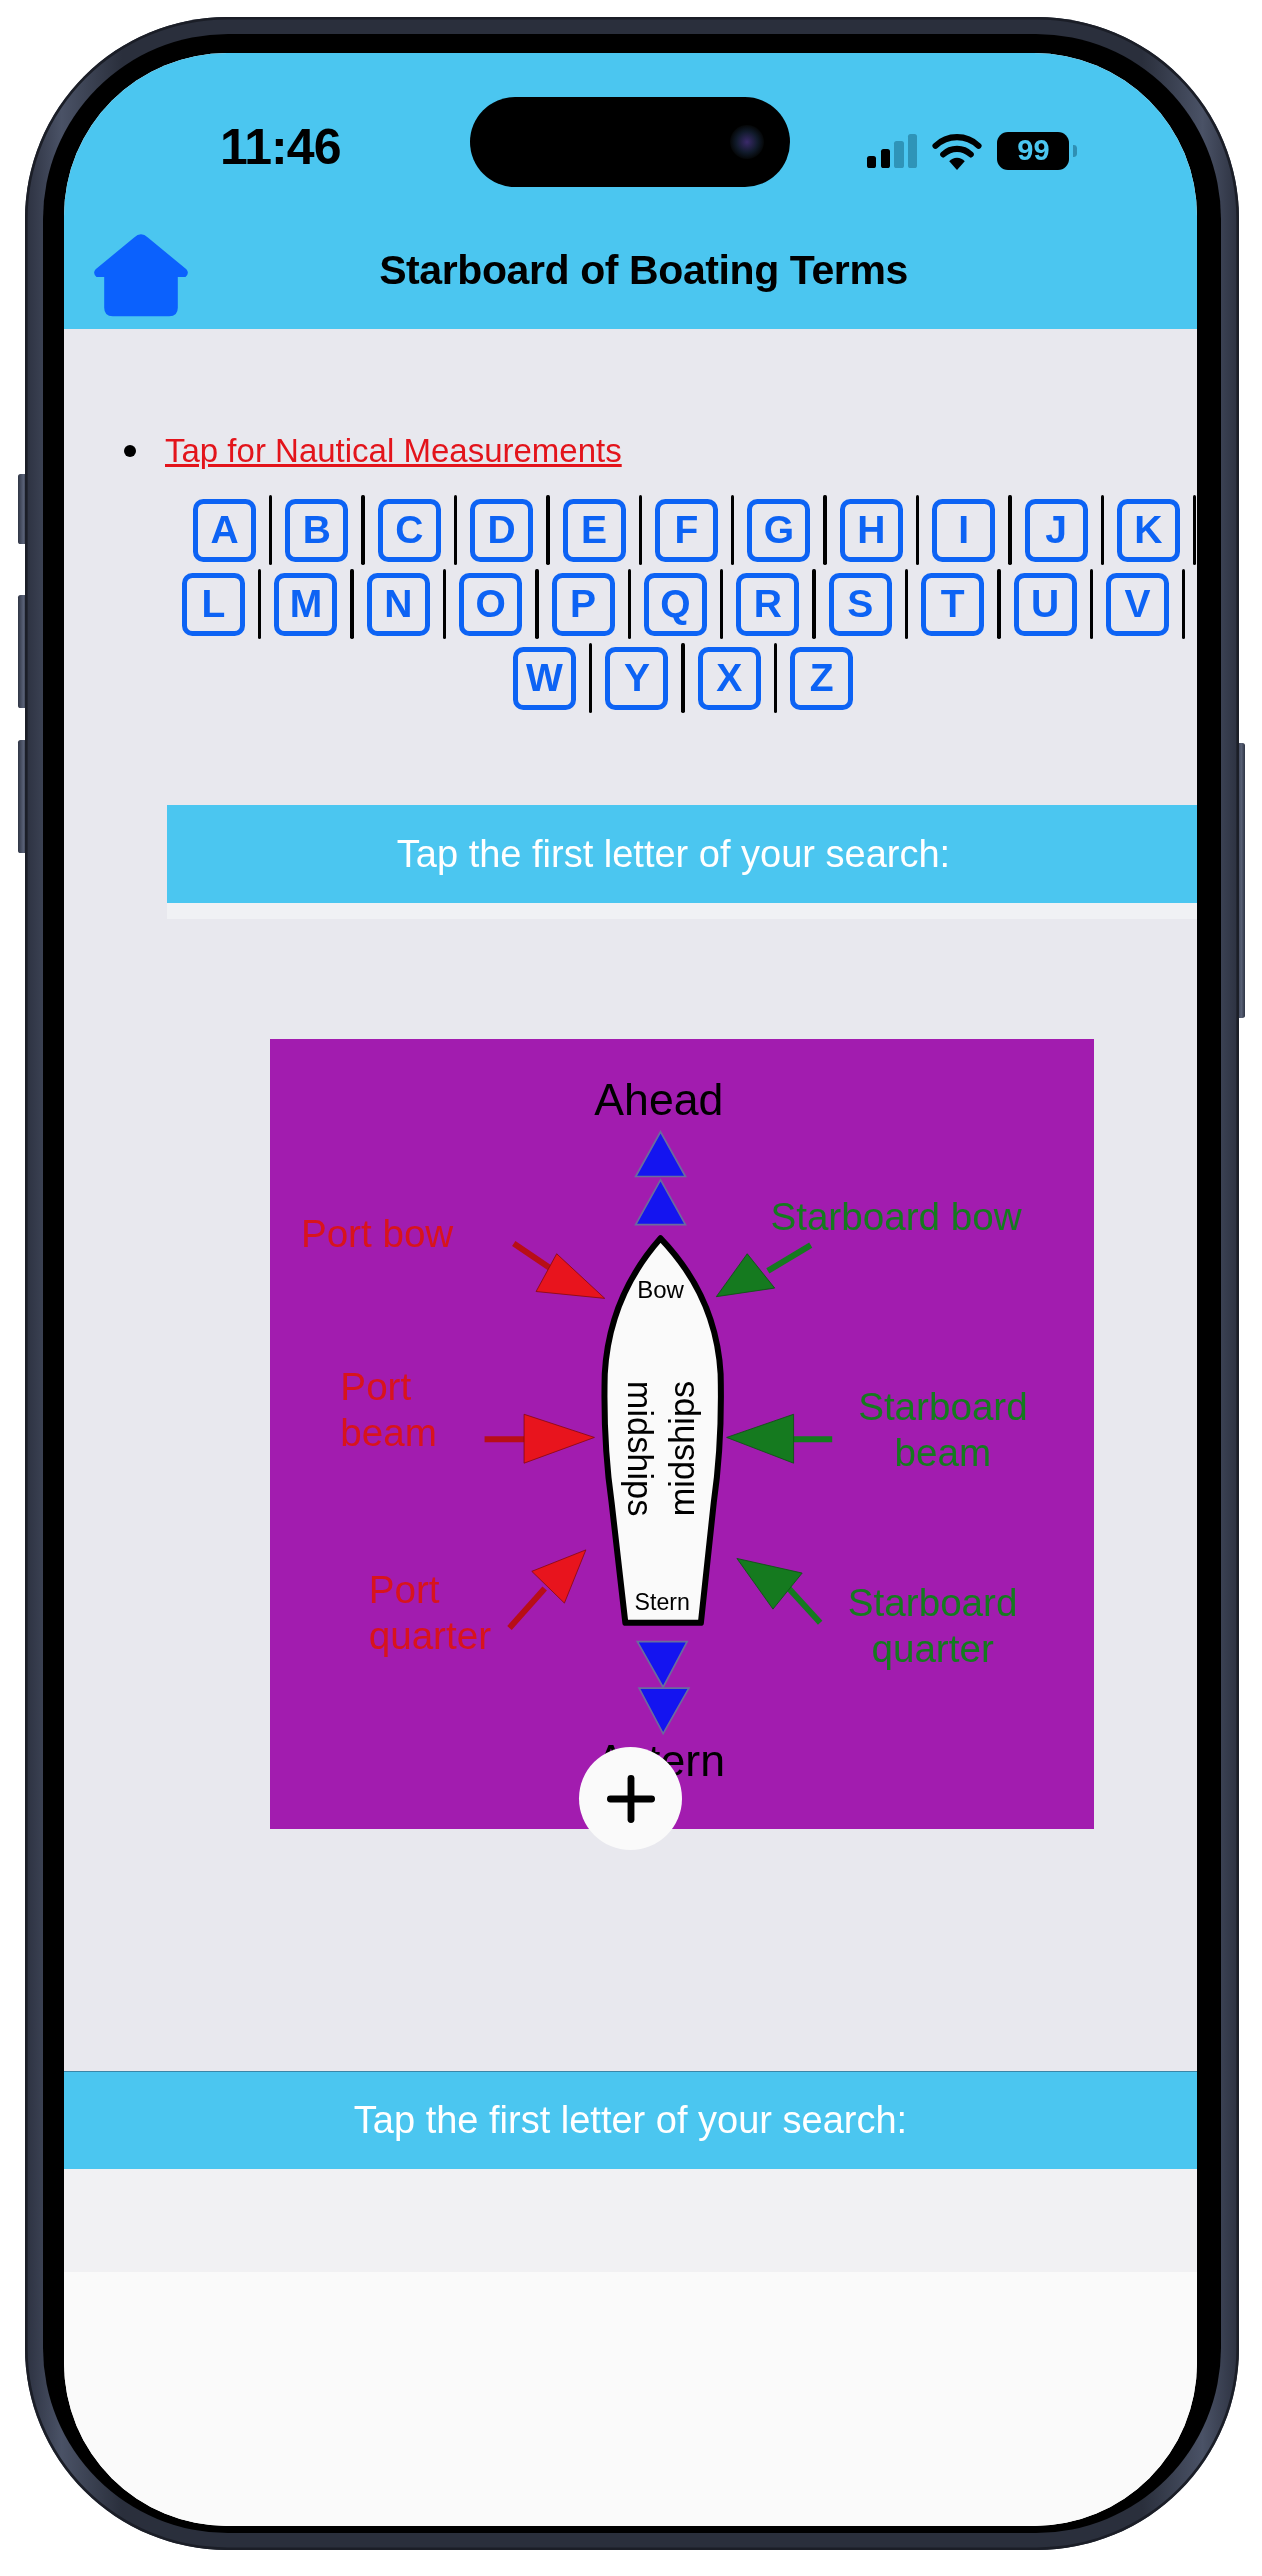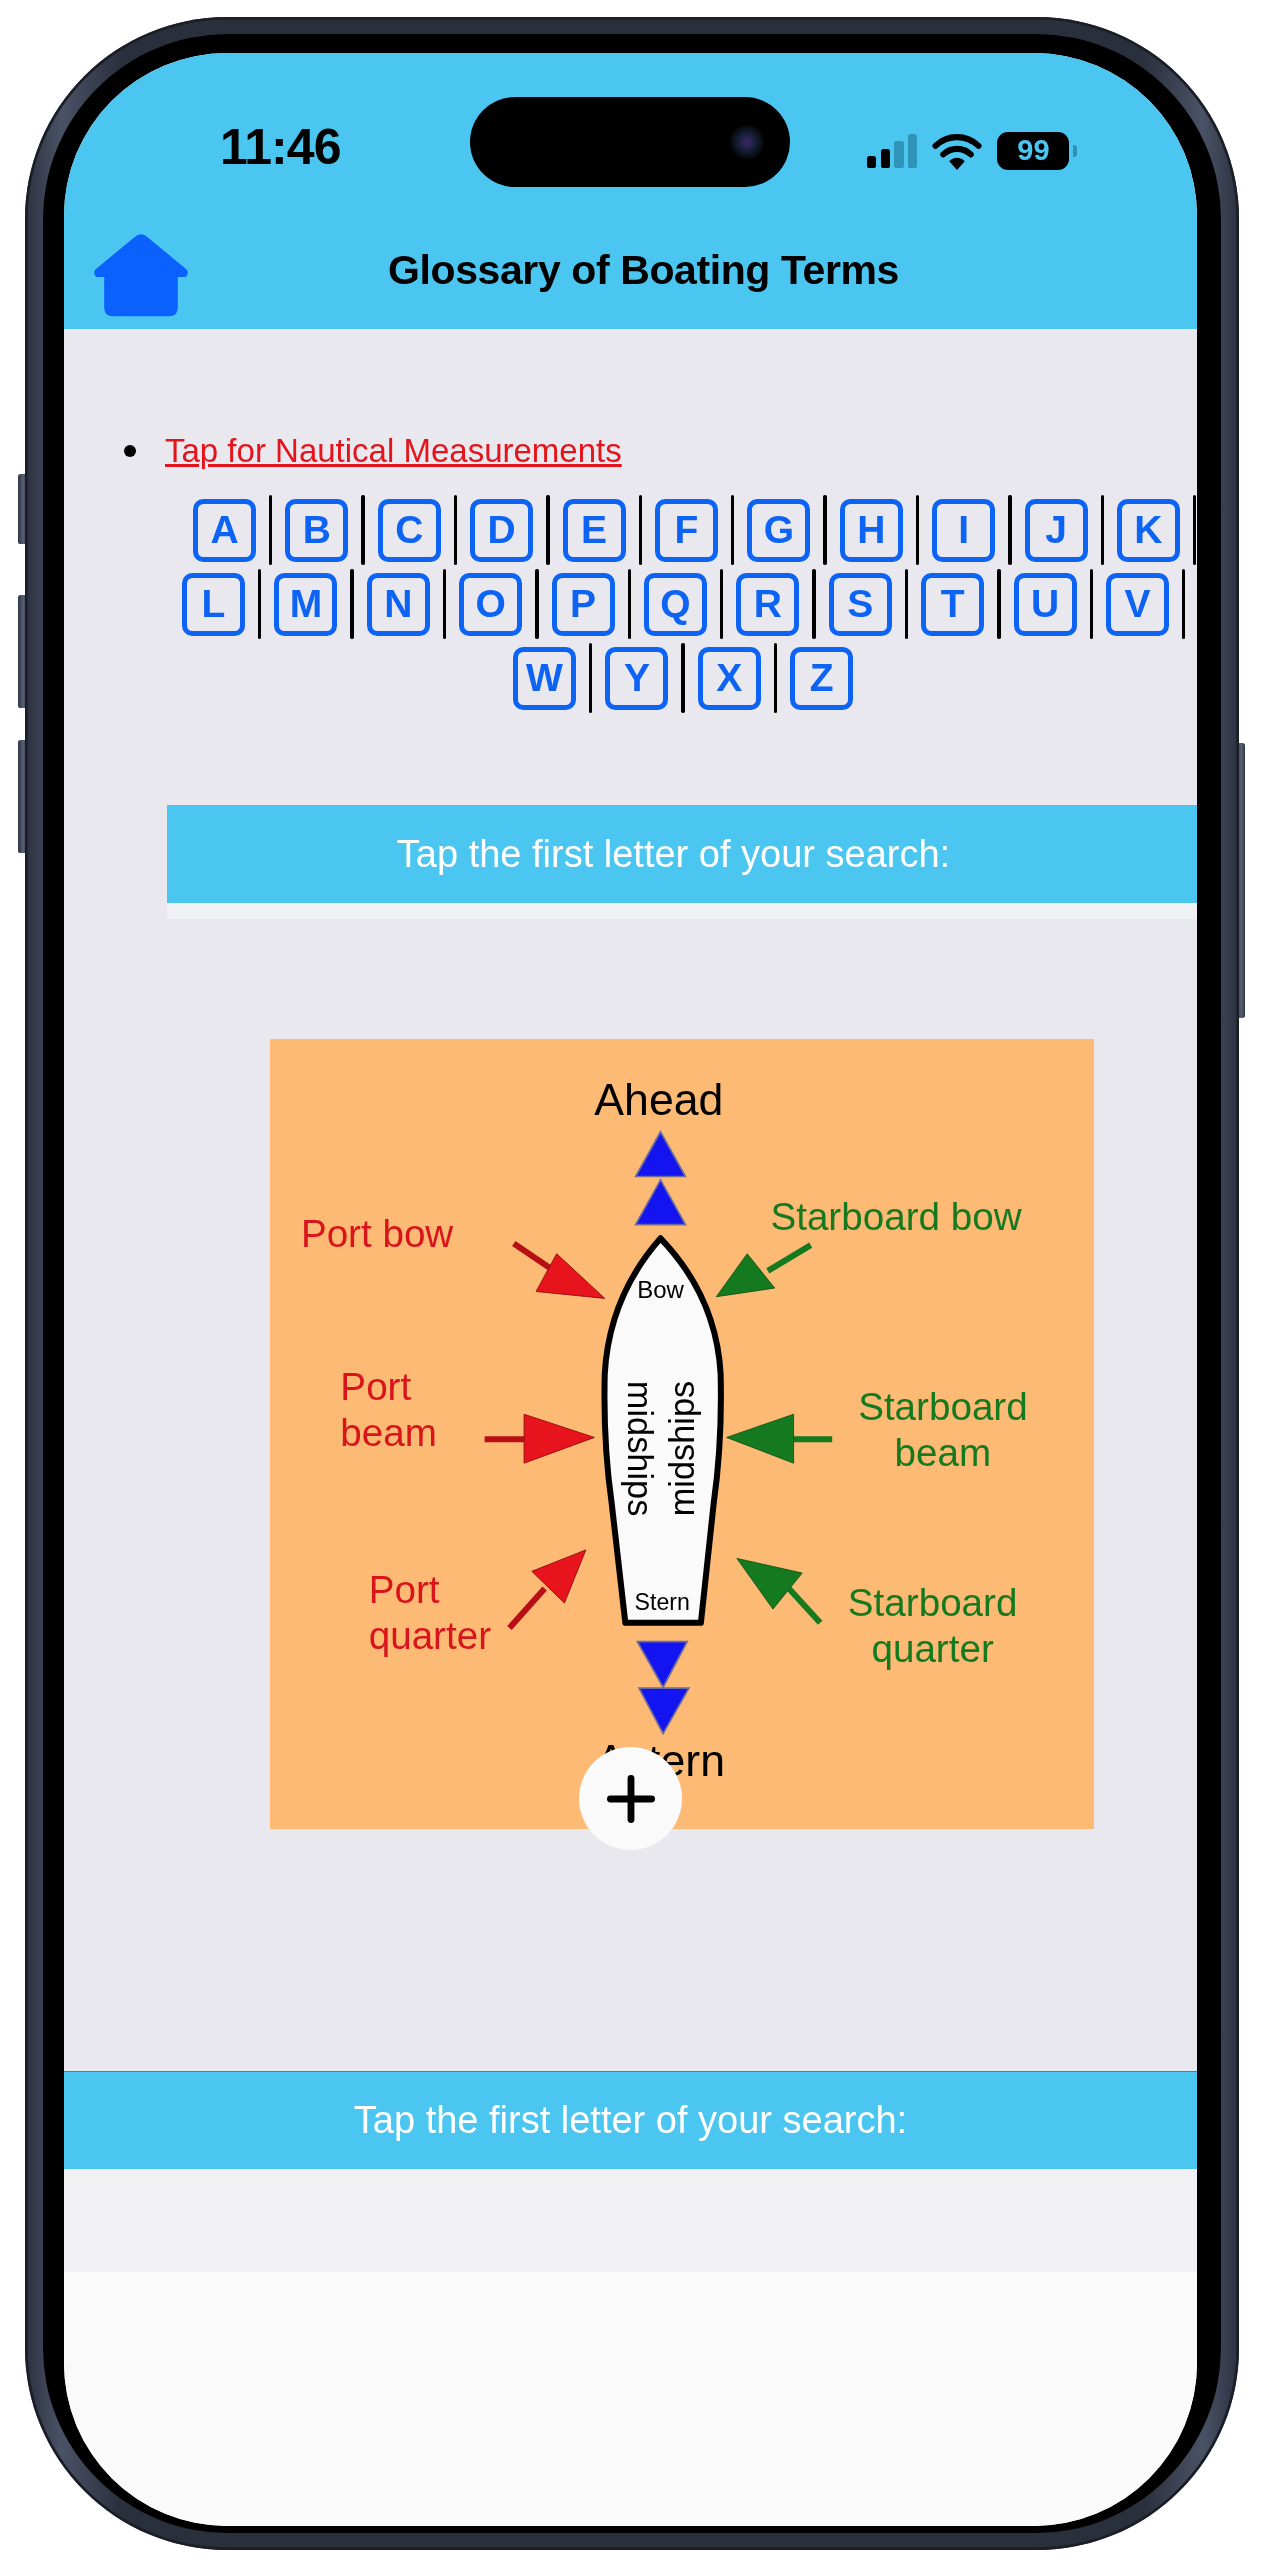--- a/index.html
+++ b/index.html
@@ -74,21 +74,21 @@
   }
   .letter-sep { width: 3.4px; height: 70px; background: #000; border-radius: 1.7px; margin: 0 13px; }
 
   .search-banner-top {
     position: absolute; left: 103px; top: 476px; width: 1030px; height: 98px; background: #4bc6f0;
     color: #ffffff; font-size: 38px; display: flex; align-items: center; justify-content: center; padding-right: 17px;
   }
   .search-banner-top-under { position: absolute; left: 103px; top: 574px; width: 1030px; height: 15.5px; background: #f0f1f4; }
 
   .diagram {
-    position: absolute; left: 206px; top: 710px; width: 824px; height: 790px; background: #fdba74;
+    position: absolute; left: 206px; top: 710px; width: 824px; height: 790px; background: #a21caf;
   }
 
   .plus-button {
     position: absolute; left: 515px; top: 1694px; width: 103px; height: 103px; border-radius: 50%;
     background: #fafafa; display: flex; align-items: center; justify-content: center; cursor: pointer; z-index: 3;
   }
   .search-banner-bottom {
     position: absolute; left: 0; top: 2018px; width: 1133px; height: 98px; background: #4bc6f0;
     border-top: 1.7px solid #3a86a8;
     color: #ffffff; font-size: 38px; display: flex; align-items: center; justify-content: center;
@@ -127,21 +127,21 @@
       </svg>
       <div class="battery">
         <span>99</span>
       </div>
     </div>
 
     <svg class="home-icon" viewBox="0 0 116 104">
       <path d="M58 6 Q62 6 66 10 L111 47 Q115 52 110 56 L101 56 L101 92 Q101 102 91 102 L25 102 Q15 102 15 92 L15 56 L6 56 Q1 52 5 47 L50 10 Q54 6 58 6 Z" fill="#0b61fd"></path>
     </svg>
 
-    <div class="page-title">Glossary of Boating Terms</div>
+    <div class="page-title">Starboard of Boating Terms</div>
   </div>
 
   <div class="content">
 
     <div class="measure-link">
       <span class="bullet"></span>
       <span>Tap for Nautical Measurements</span>
     </div>
 
     <div class="letters">

